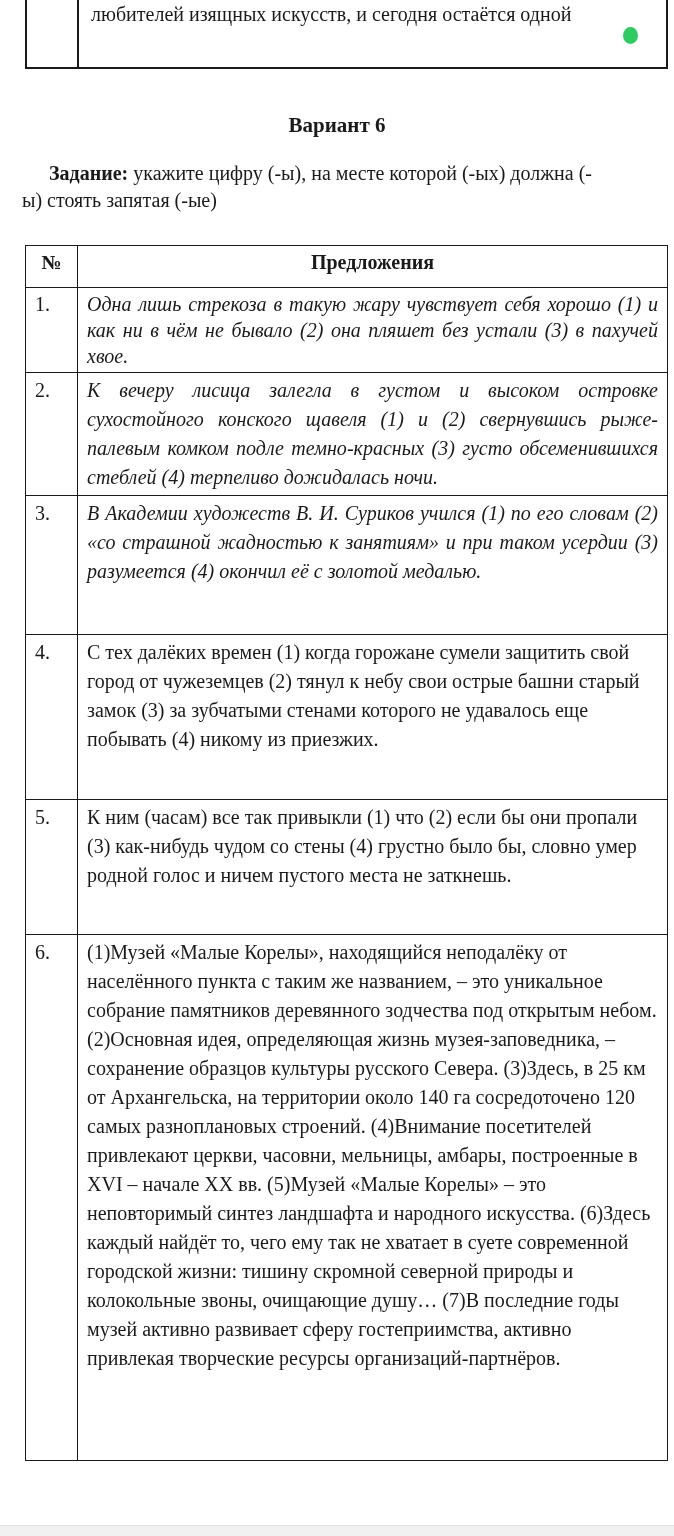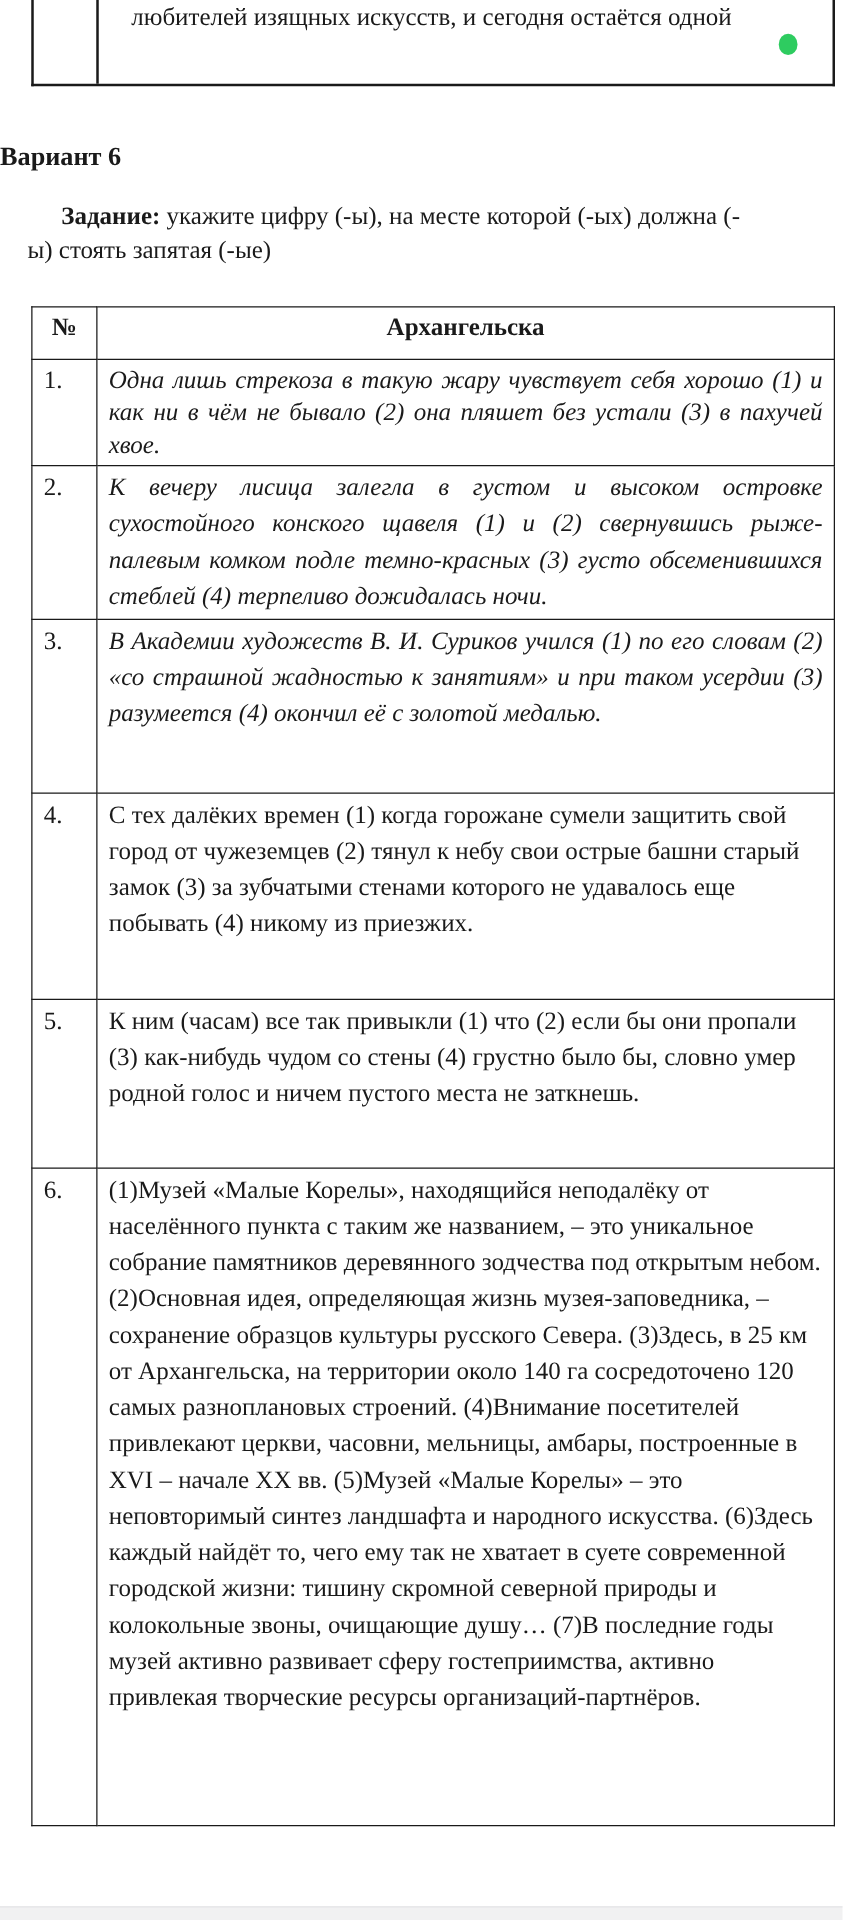--- a/index.html
+++ b/index.html
@@ -29,40 +29,41 @@
     border-bottom: 2px solid #1a1a1a;
     display: flex;
   }
   .frag-numcell {
     width: 52px;
     box-sizing: border-box;
     border-right: 2px solid #1a1a1a;
   }
   .frag-textcell {
     flex: 1;
-    padding: 0 26px;
+    padding: 0 12px;
     line-height: 29px;
     position: relative;
   }
   .dot {
     position: absolute;
     right: 28px;
     top: 27px;
     width: 15px;
     height: 17px;
     border-radius: 50%;
     background: #2ecc60;
   }
   
   .variant-heading {
     position: absolute;
     top: 113px;
     left: 0;
     width: 674px;
     margin: 0;
+    text-align: center;
     font-size: 21px;
     font-weight: bold;
   }
   .task {
     position: absolute;
     top: 160px;
     left: 22px;
     width: 642px;
     margin: 0;
     line-height: 27px;
@@ -127,21 +128,21 @@
     <span>укажите цифру (-ы), на месте которой (-ых) должна (-</span><br><span>ы) стоять запятая (-ые)</span></p>
 
   <table class="sentences">
     <colgroup>
         <col class="numcol">
         <col>
       </colgroup>
     <tbody>
         <tr class="hdr">
       <td>№</td>
-      <td>Архангельска</td>
+      <td>Предложения</td>
     </tr>
     <tr class="r1" style="height:78px">
       <td class="numcell">1.</td>
       <td class="just">Одна лишь стрекоза в такую жару чувствует себя хорошо (1) и как ни в чём не бывало (2) она пляшет без устали (3) в пахучей хвое.</td>
     </tr>
     <tr style="height:118px">
       <td class="numcell">2.</td>
       <td class="just">К вечеру лисица залегла в густом и высоком островке сухостойного конского щавеля (1) и (2) свернувшись рыже-палевым комком подле темно-красных (3) густо обсеменившихся стеблей (4) терпеливо дожидалась ночи.</td>
     </tr>
     <tr style="height:139px">

